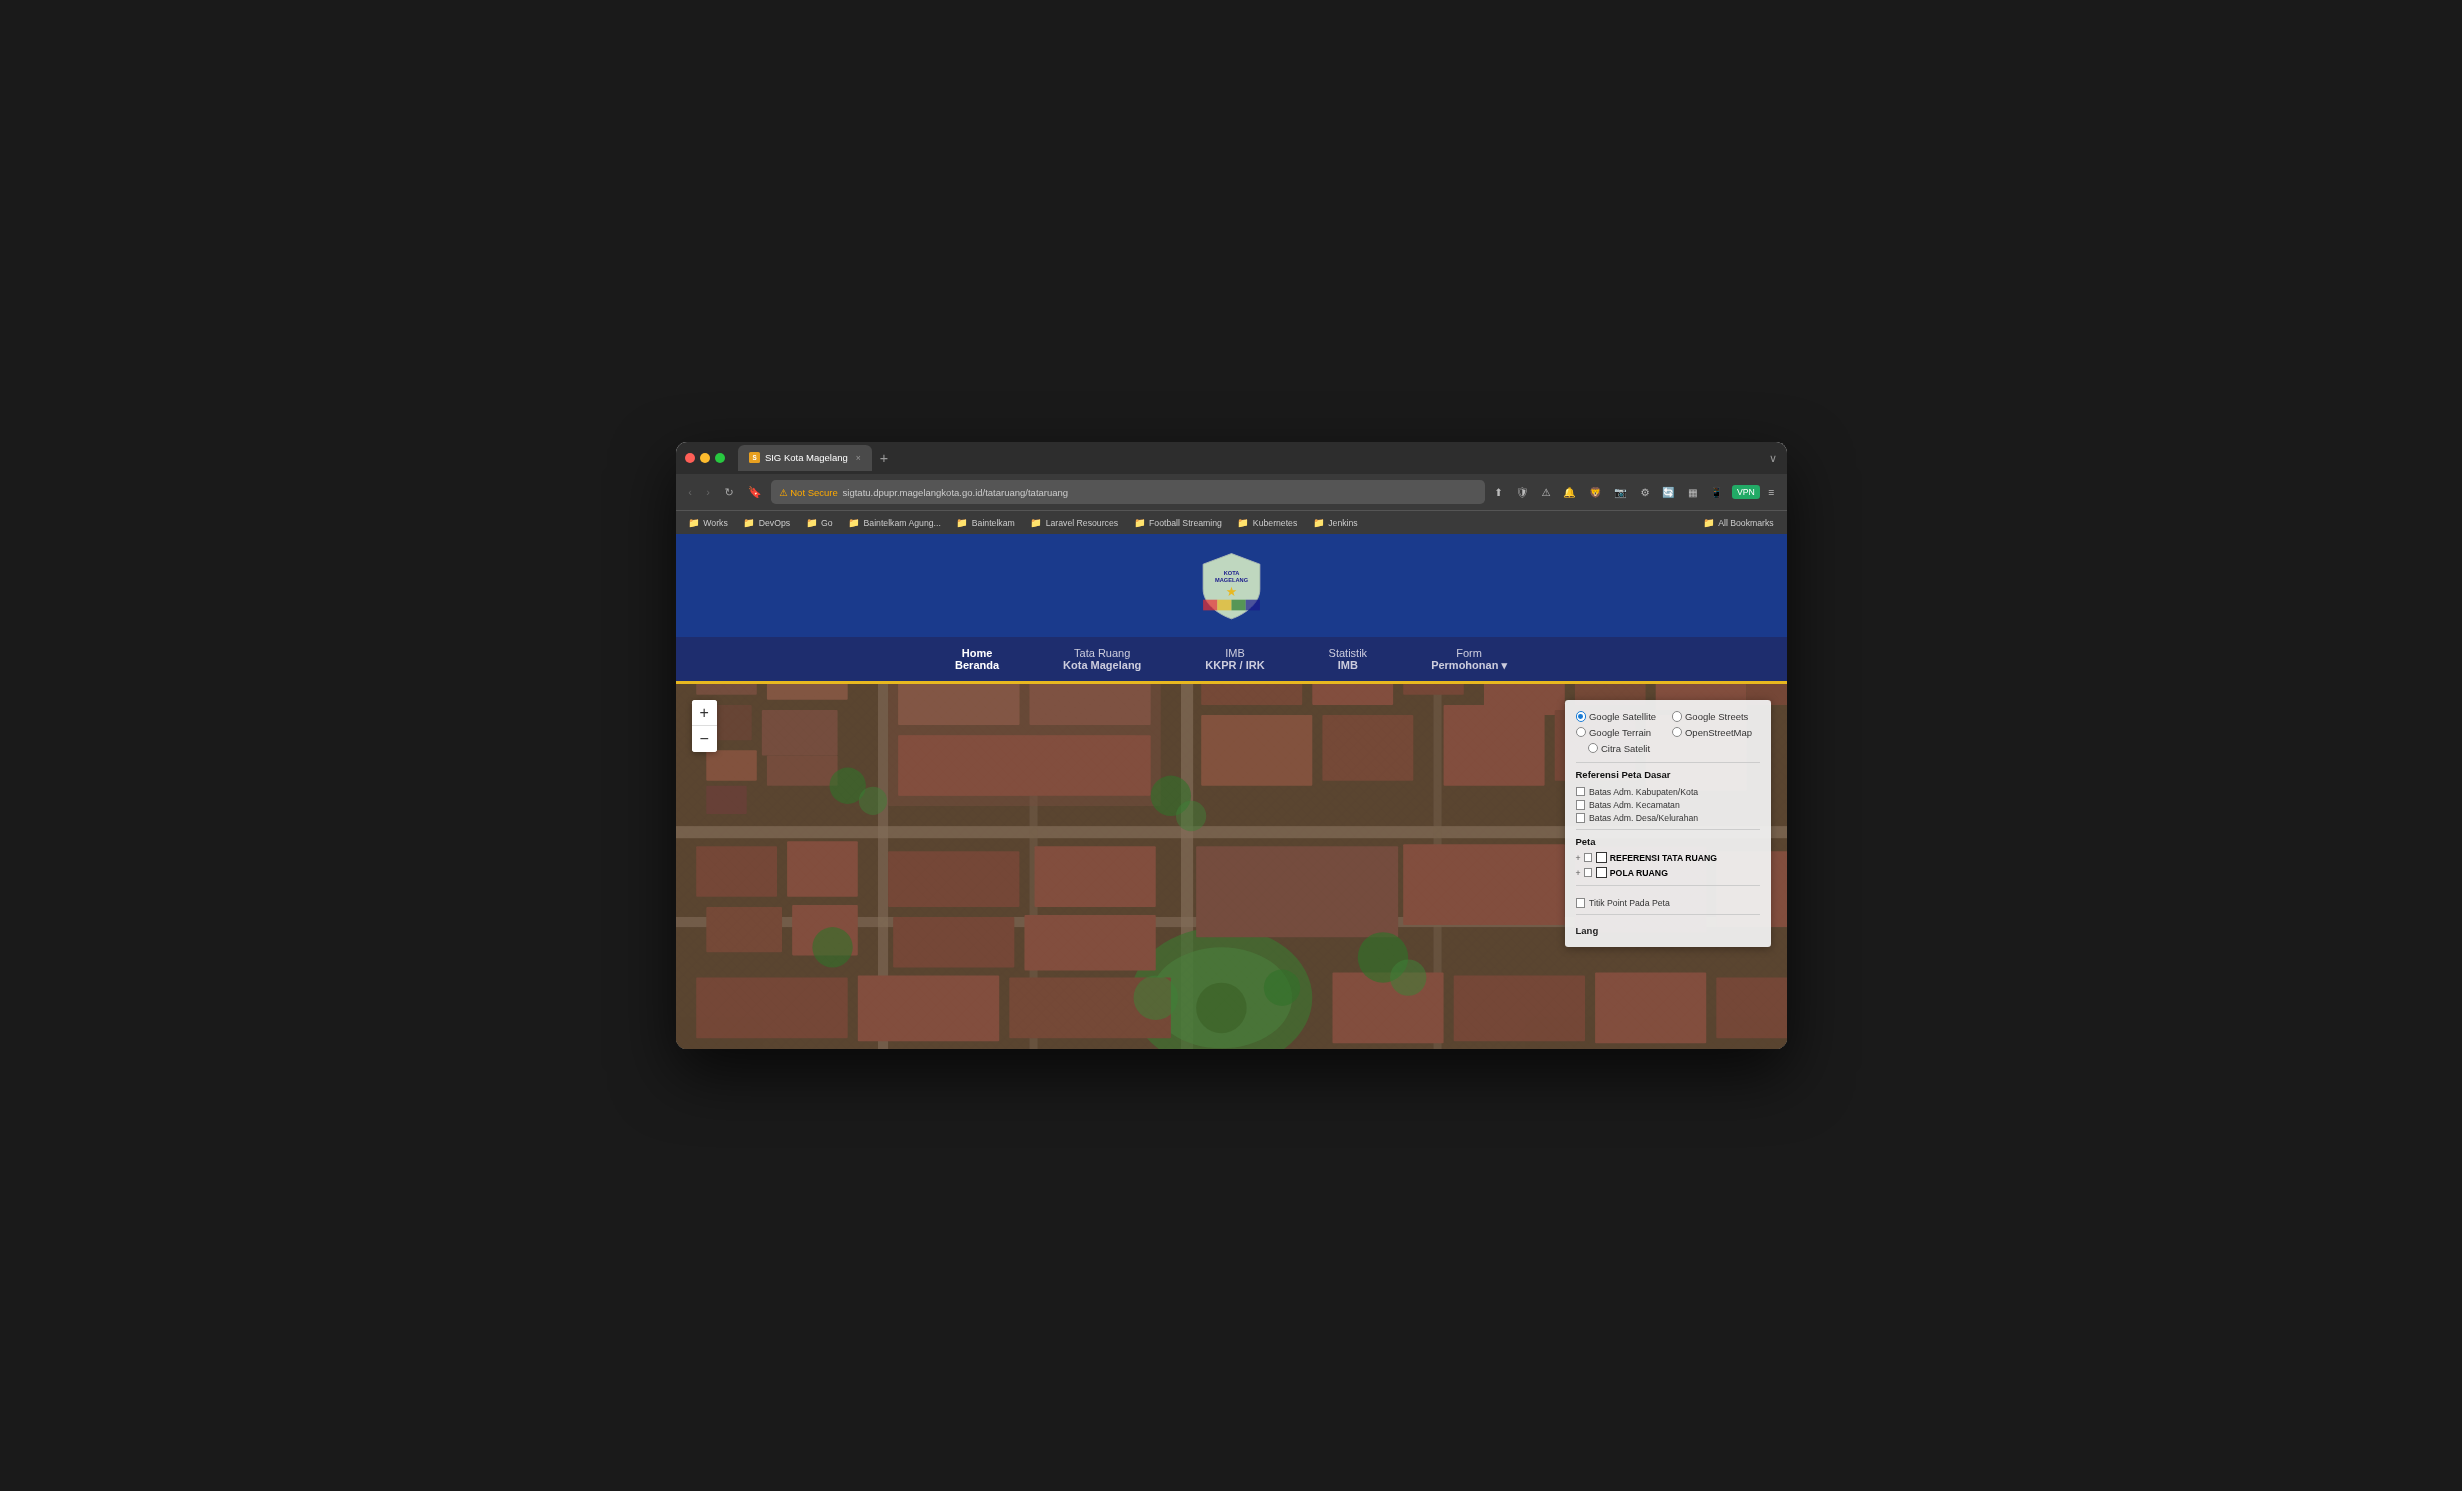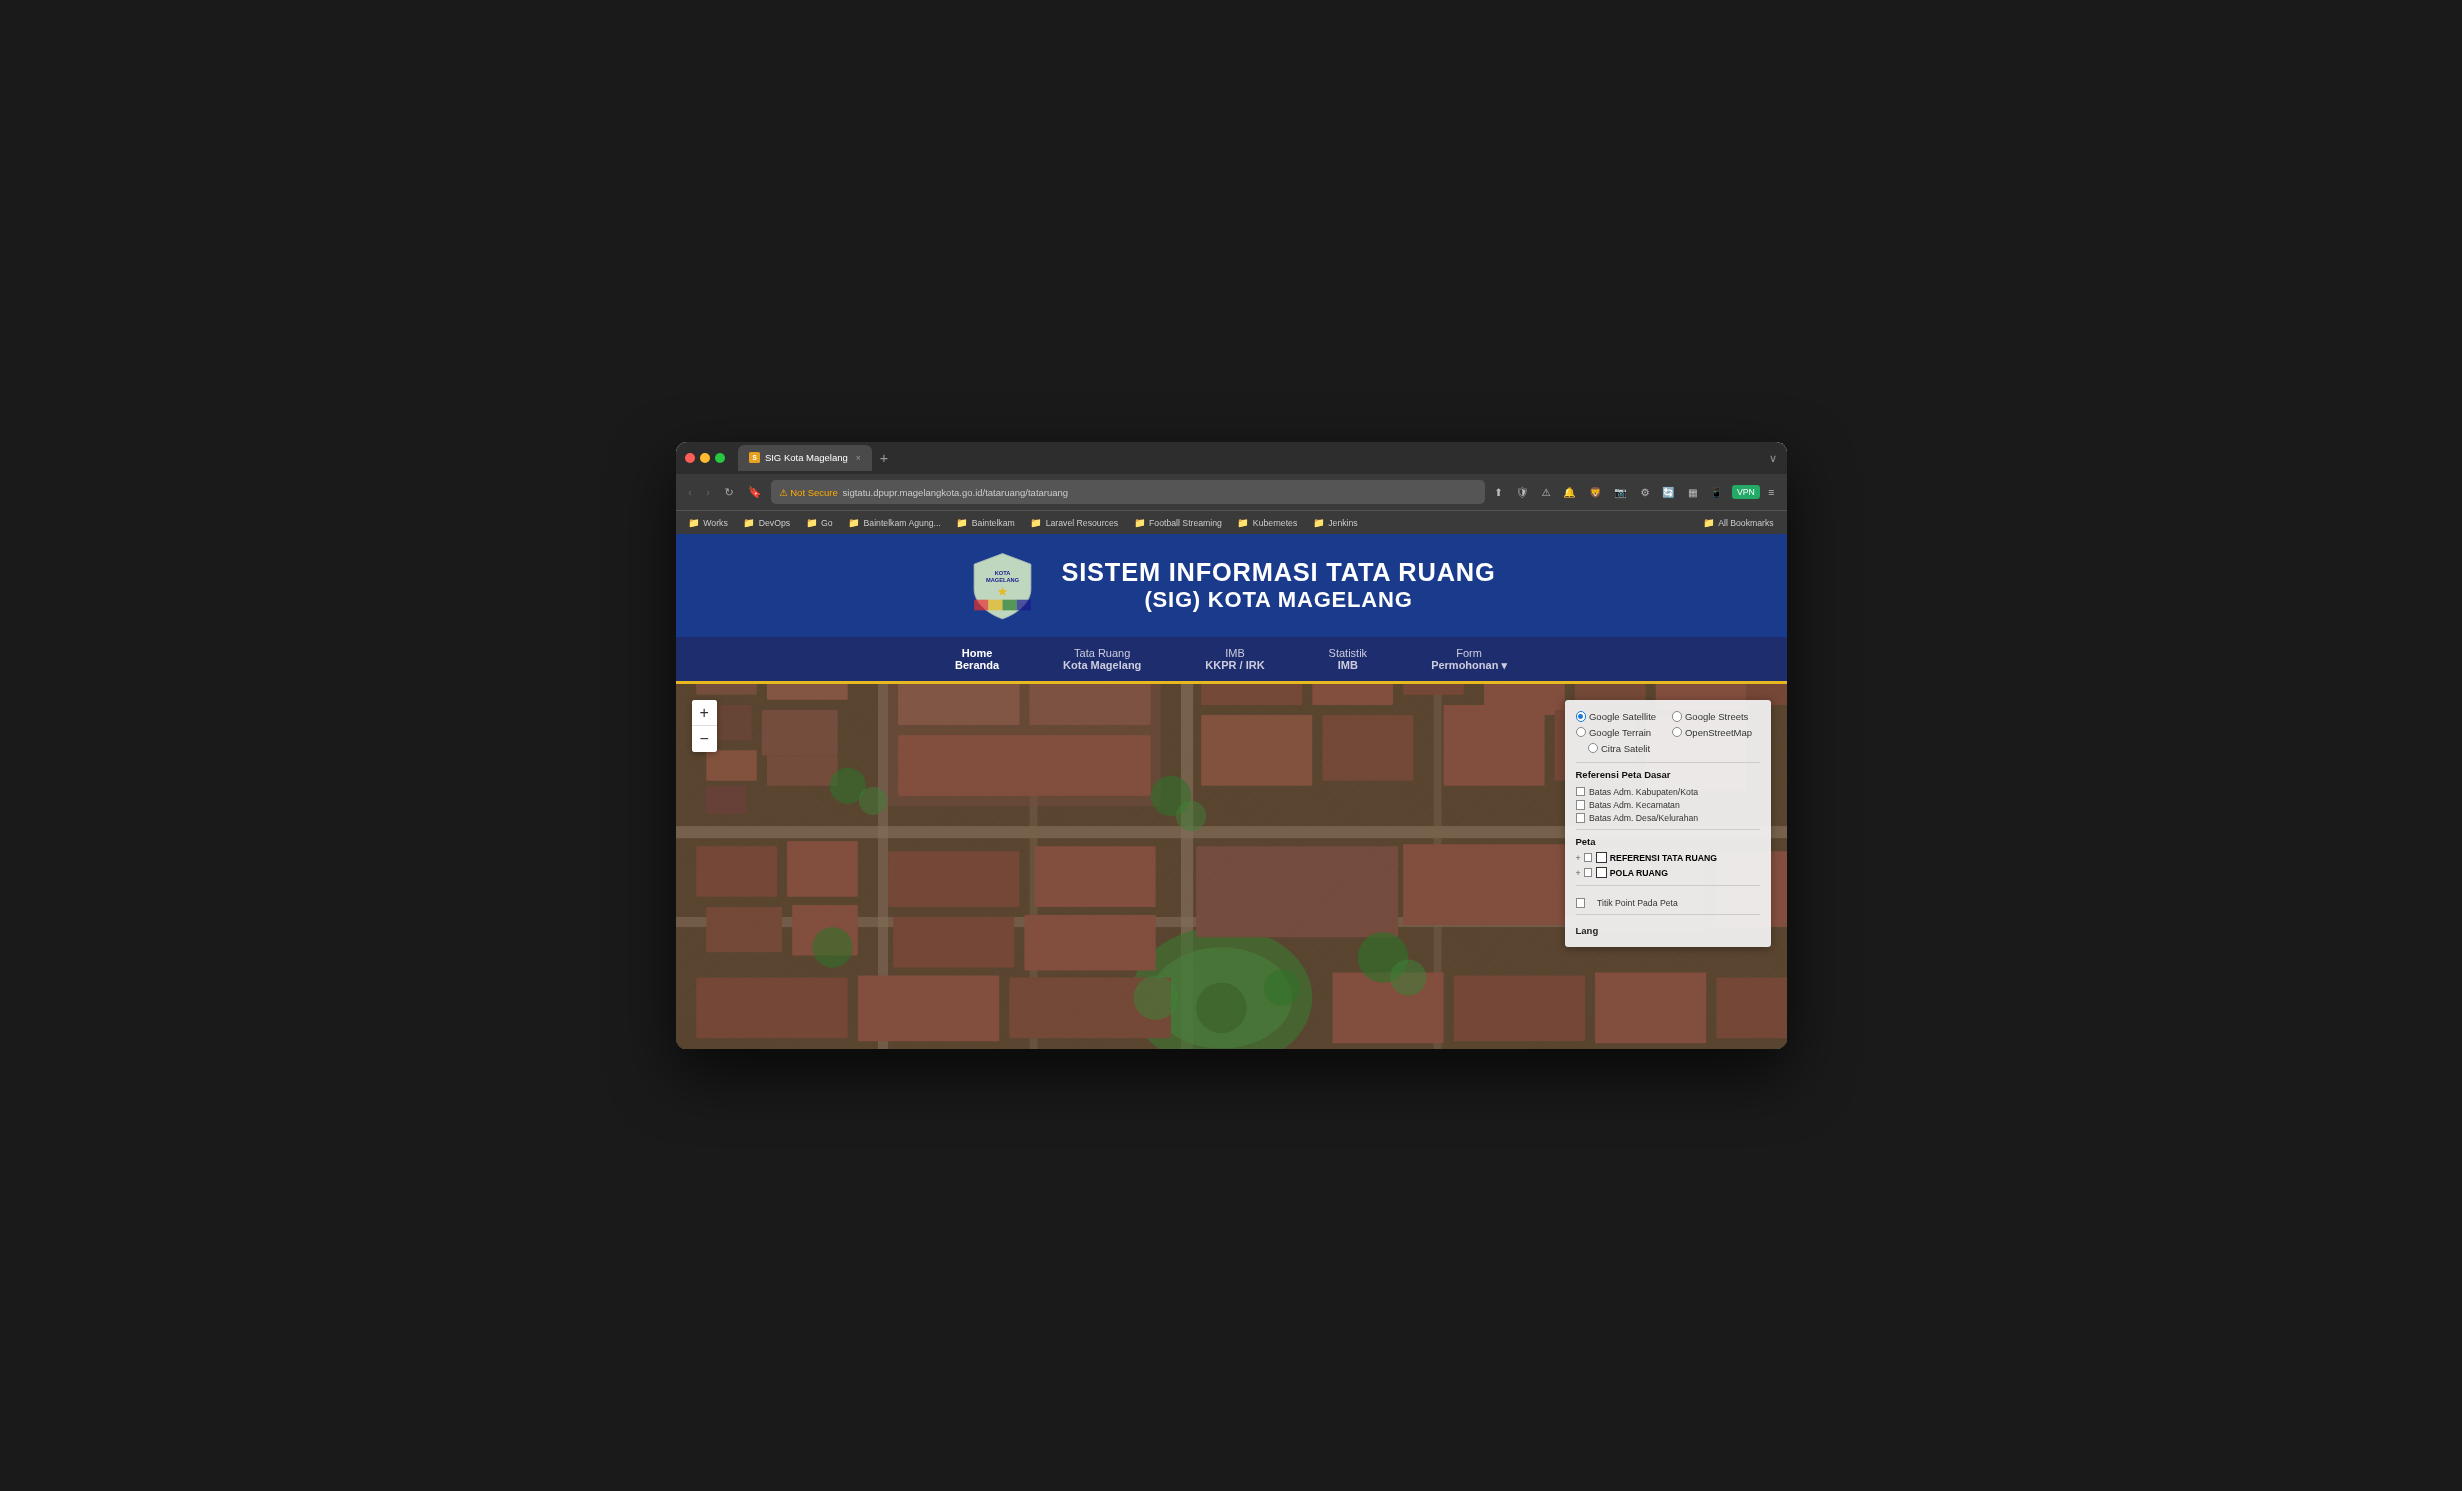--- a/index.html
+++ b/index.html
@@ -437,21 +437,21 @@
       font-size: 8.7px;
       color: #000;
     }
     .titik-point-section {
       margin-top: 6.3px;
       padding-top: 6.3px;
     }
     .titik-checkbox-row {
       display: flex;
       align-items: center;
-      gap: 12px;
+      gap: 4px;
       font-size: 8.7px;
       color: #333;
     }
     .lang-section {
       margin-top: 6.3px;
       padding-top: 3.2px;
     }
     .lang-label {
       font-size: 9.5px;
       font-weight: bold;
@@ -565,24 +565,20 @@
         <text x="50" y="35" text-anchor="middle" font-size="8" font-weight="bold" fill="#1a1a8c">KOTA</text>
         <text x="50" y="45" text-anchor="middle" font-size="8" font-weight="bold" fill="#1a1a8c">MAGELANG</text>
 
         <text x="50" y="65" text-anchor="middle" font-size="18" fill="#e8b820">★</text>
 
         <rect x="10" y="70" width="20" height="15" fill="#e83030" opacity="0.7"></rect>
         <rect x="30" y="70" width="20" height="15" fill="#e8b820" opacity="0.7"></rect>
         <rect x="50" y="70" width="20" height="15" fill="#2a7a2a" opacity="0.7"></rect>
         <rect x="70" y="70" width="20" height="15" fill="#1a1a8c" opacity="0.7"></rect>
       </svg>
-      <div class="site-title-text">
-        <h1>SISTEM INFORMASI TATA RUANG</h1>
-        <h2>(SIG) KOTA MAGELANG</h2>
-      </div>
     </div>
 
     <div class="site-nav">
       <a class="site-nav-item active">
         <span class="nav-item-line1">Home</span>
         <span class="nav-item-line2">Beranda</span>
       </a>
       <a class="site-nav-item">
         <span class="nav-item-line1">Tata Ruang</span>
         <span class="nav-item-line2">Kota Magelang</span>

